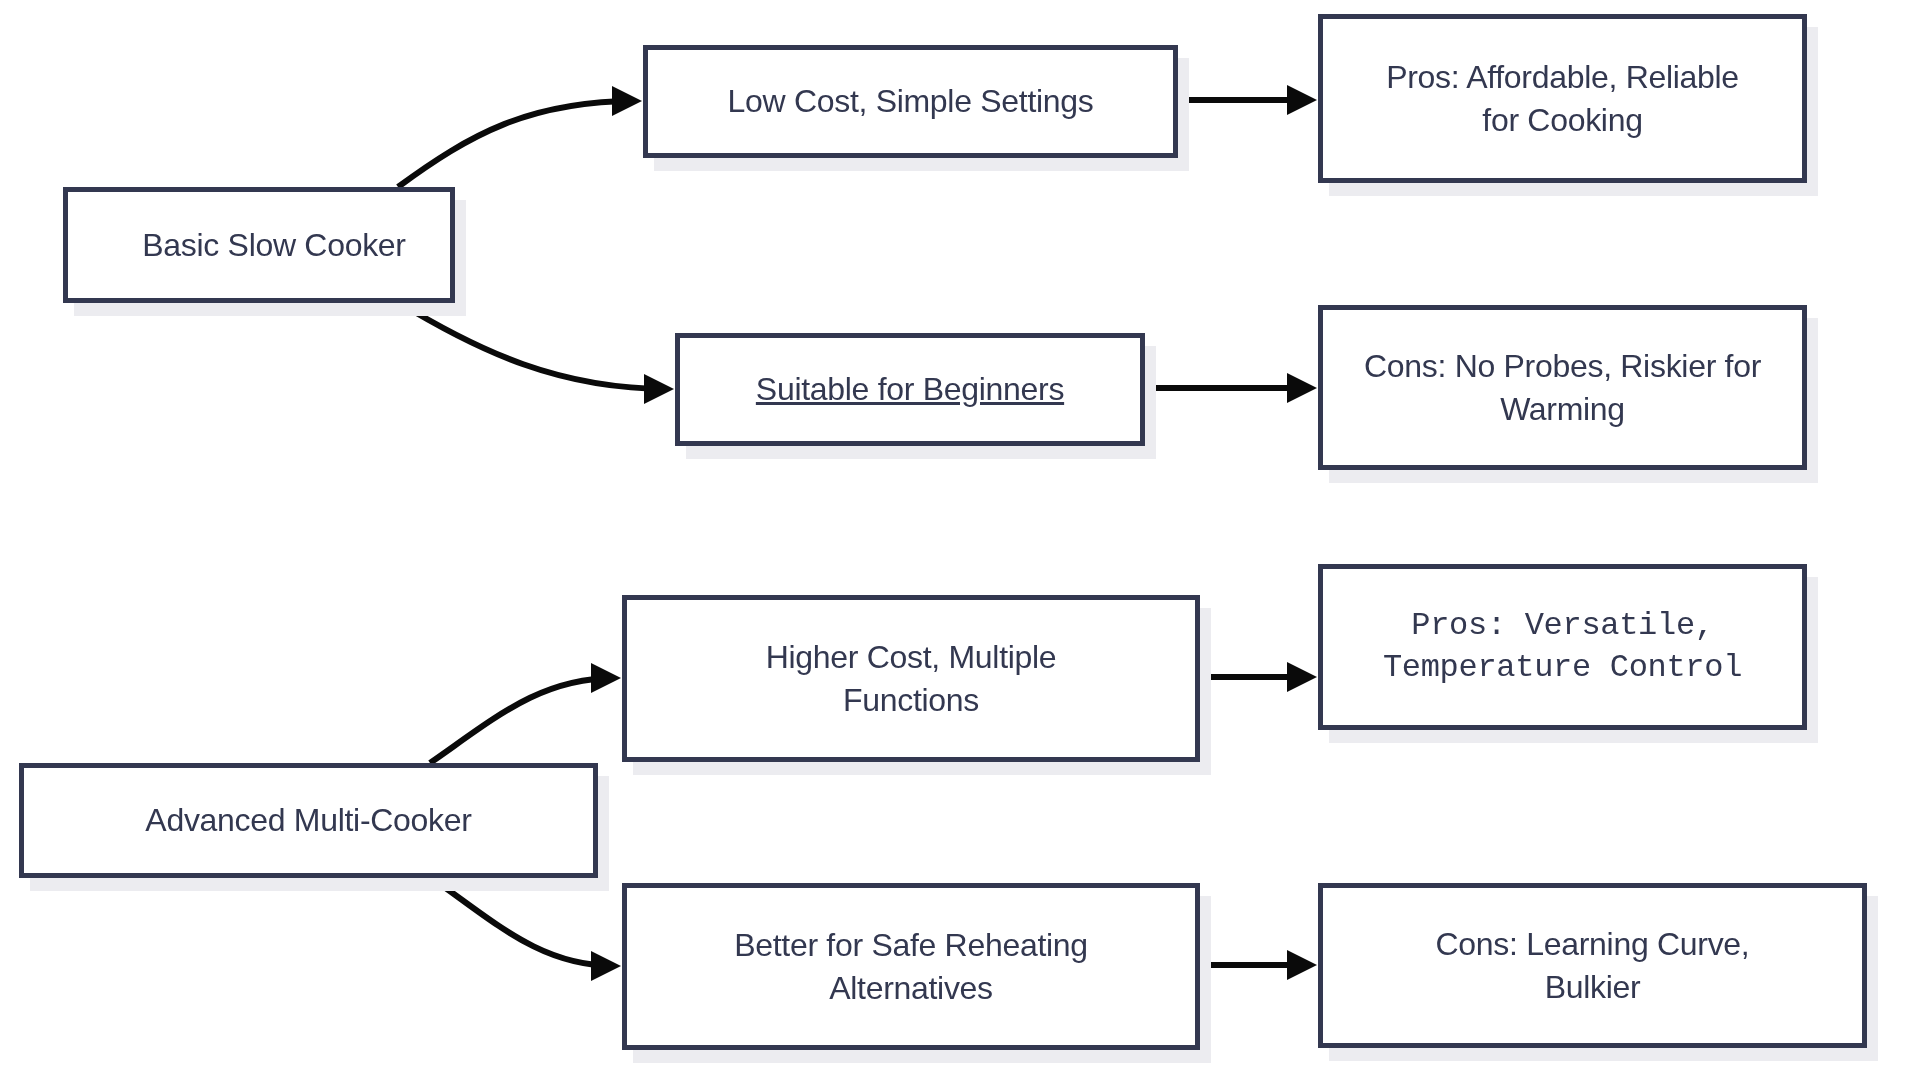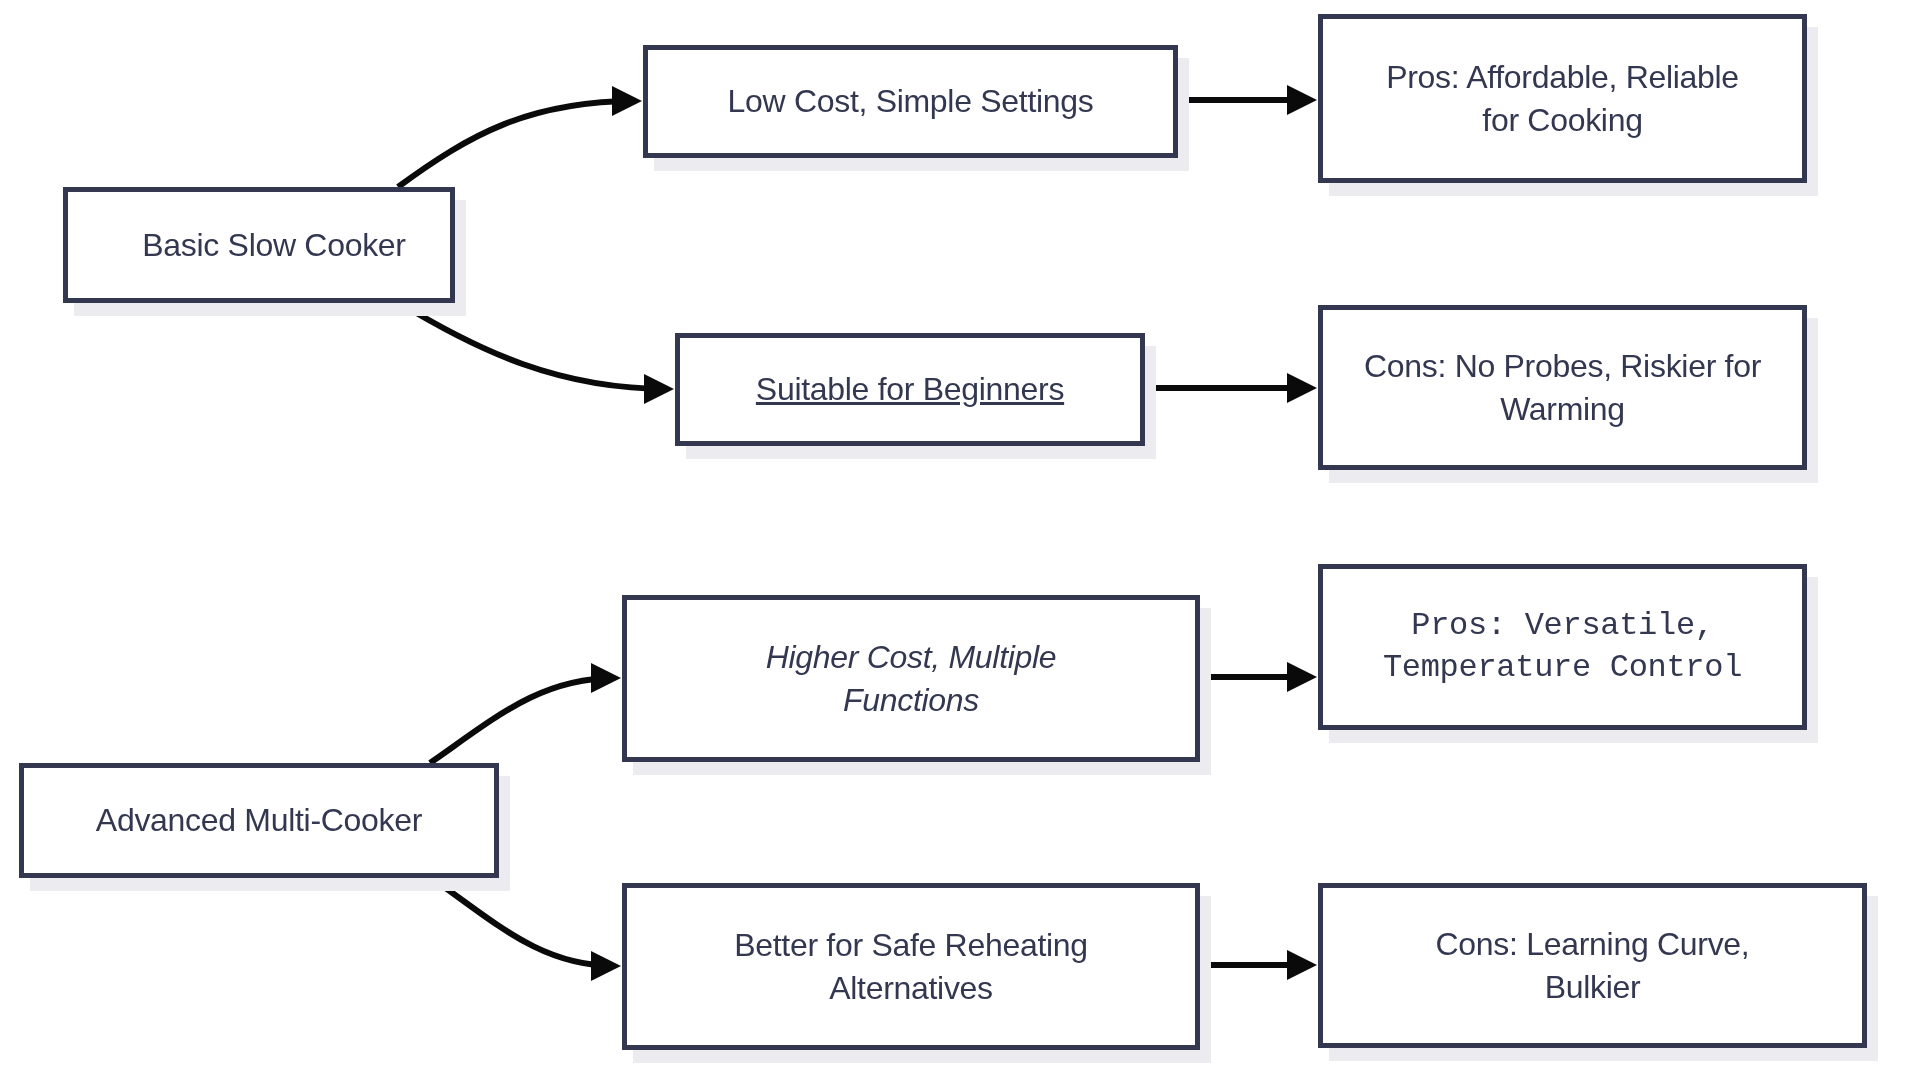--- a/index.html
+++ b/index.html
@@ -46,22 +46,22 @@
     text-align: center;
     white-space: pre-line;
     padding: 0 6px;
   }
   
   .n-basic    { left:  63px; top: 187px; width: 392px; height: 116px; padding-left: 36px; }
   .n-lowcost  { left: 643px; top:  45px; width: 535px; height: 113px; text-align: right; }
   .n-suitable { left: 675px; top: 333px; width: 470px; height: 113px; text-decoration: underline; }
   .n-proscook { left: 1318px; top:  14px; width: 489px; height: 169px; }
   .n-conswarm { left: 1318px; top: 305px; width: 489px; height: 165px; }
-  .n-advanced { left:  19px; top: 763px; width: 480px; height: 115px; }
-  .n-higher   { left: 622px; top: 595px; width: 578px; height: 167px; font-style: italic; }
+  .n-advanced { left:  19px; top: 763px; width: 579px; height: 115px; }
+  .n-higher   { left: 622px; top: 595px; width: 578px; height: 167px; }
   .n-better   { left: 622px; top: 883px; width: 578px; height: 167px; }
   .n-prosvers { left: 1318px; top: 564px; width: 489px; height: 166px; font-family: Liberation Mono, monospace; }
   .n-conslearn{ left: 1318px; top: 883px; width: 549px; height: 165px; }
   .edge {
     stroke: var(--arrow);
     stroke-width: 6;
     fill: none;
   }
 </style>
 </head>

